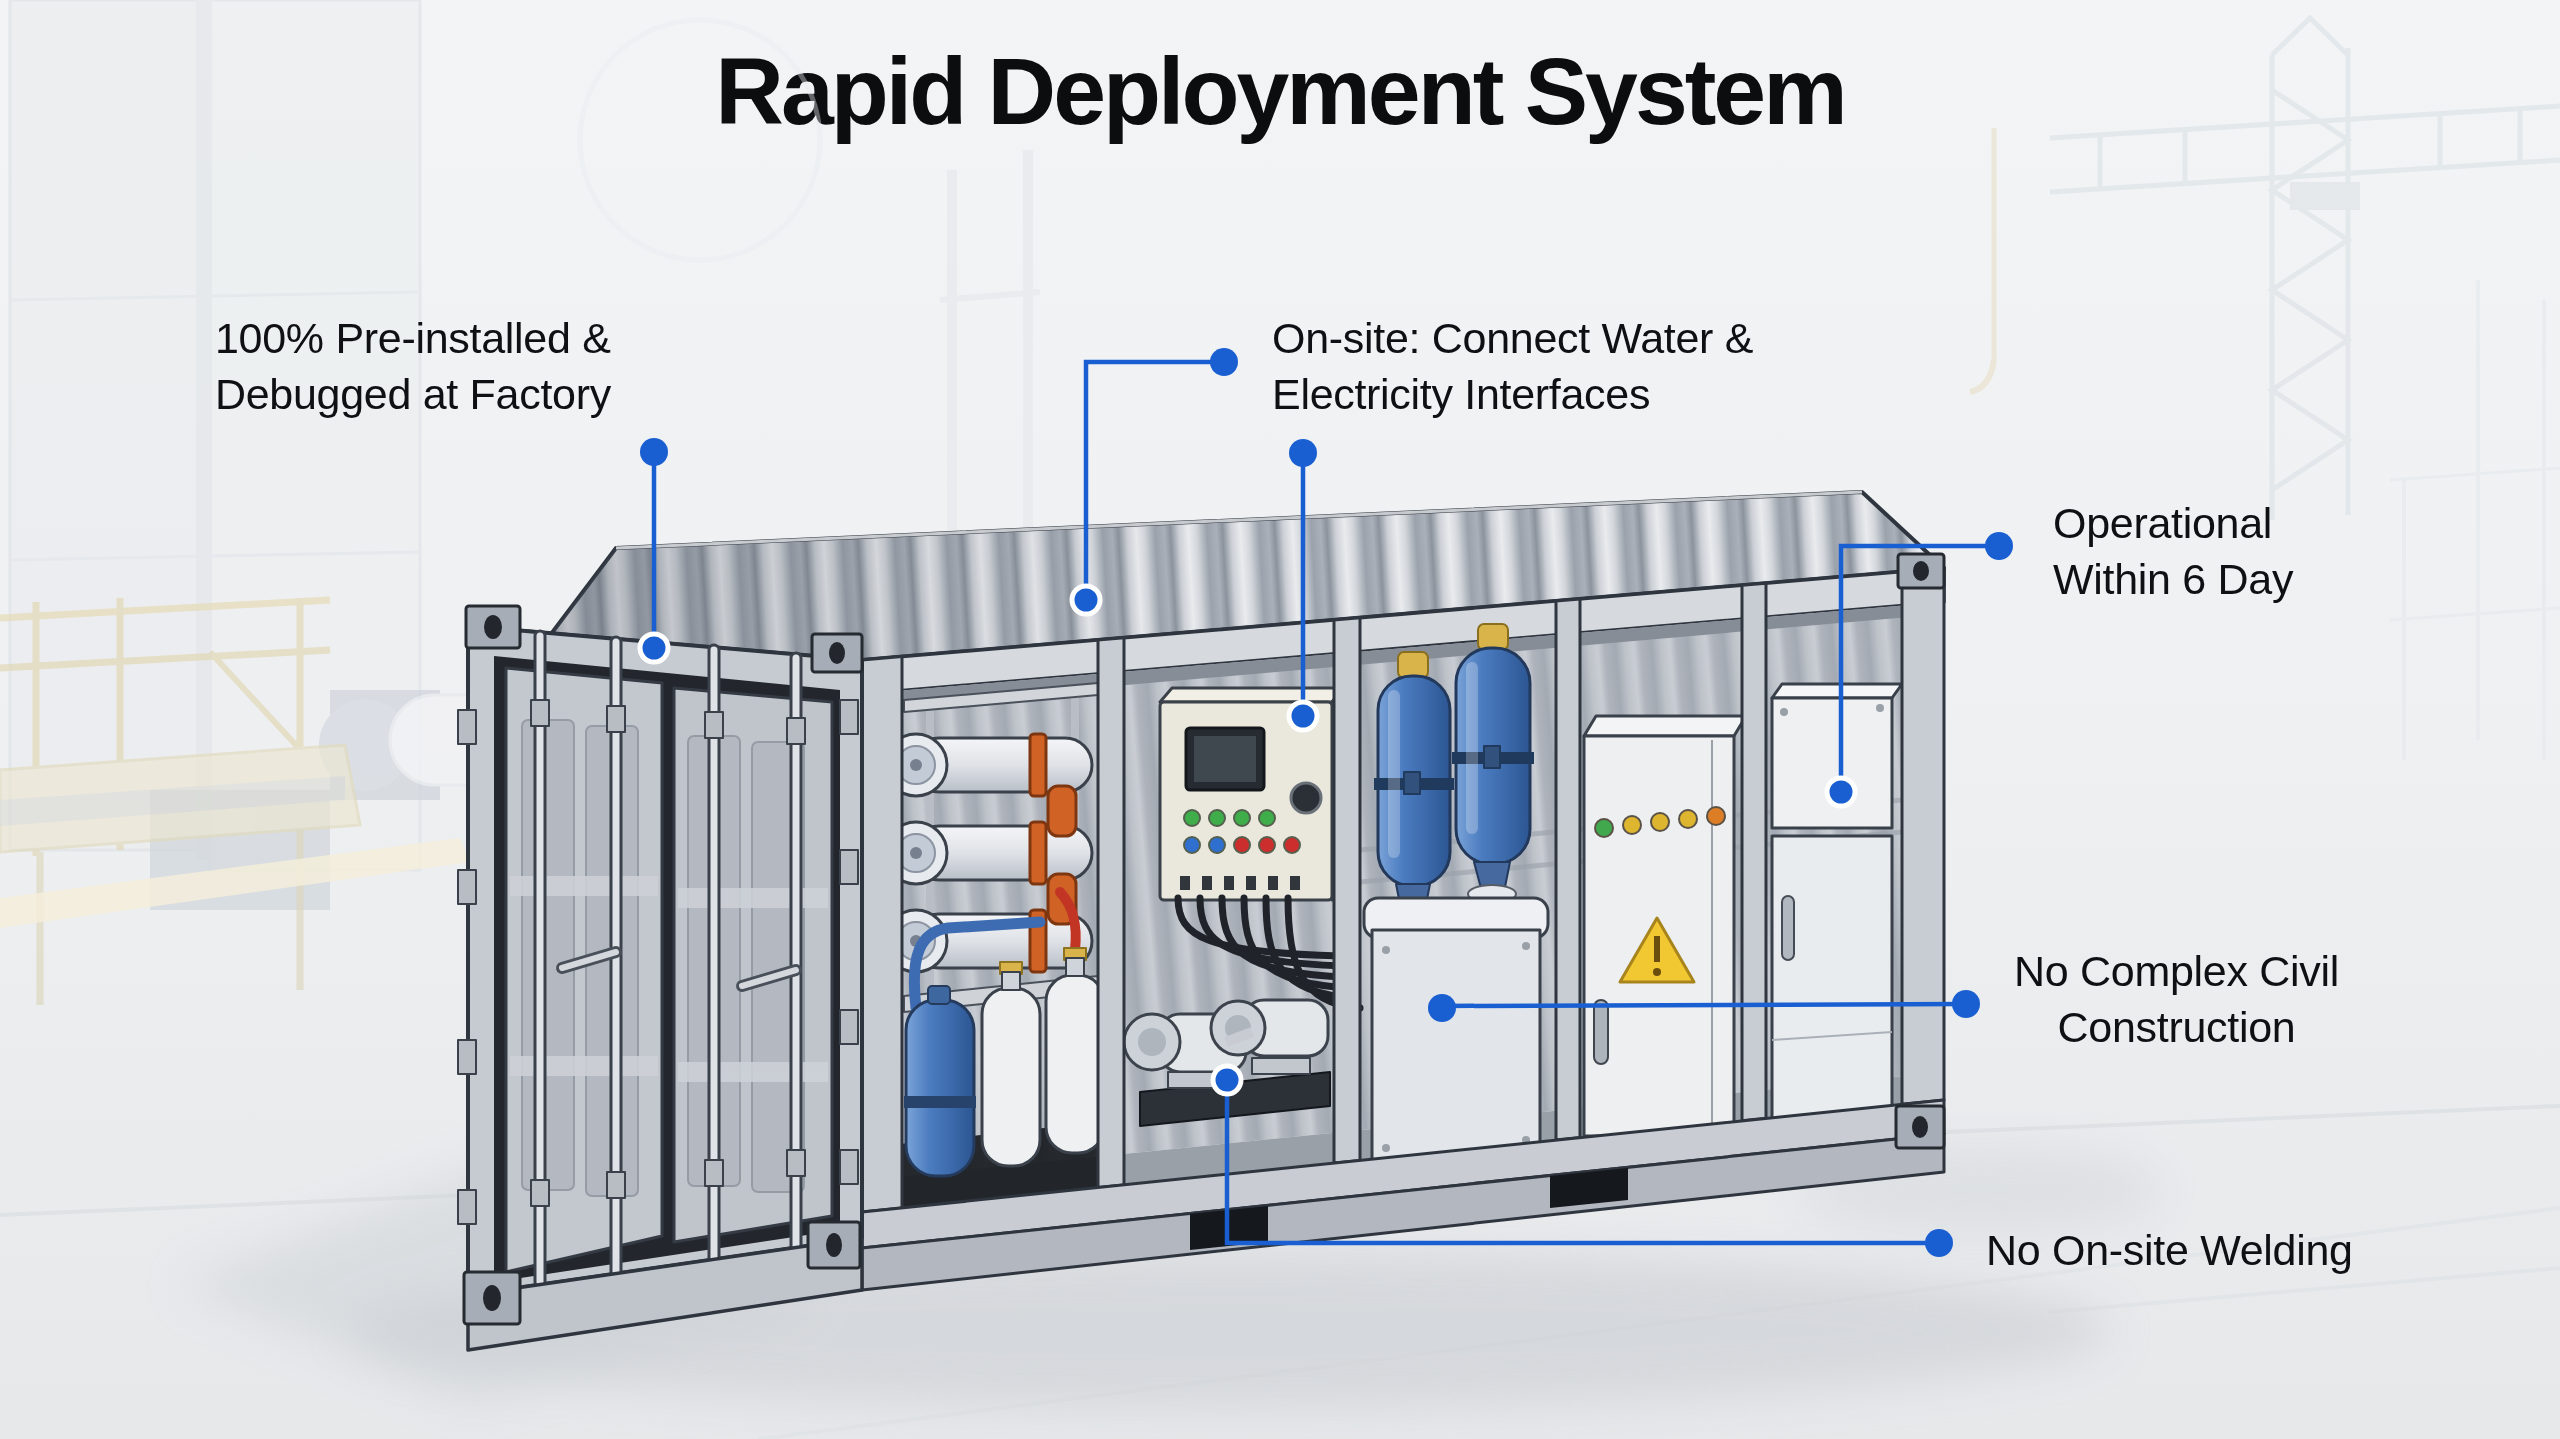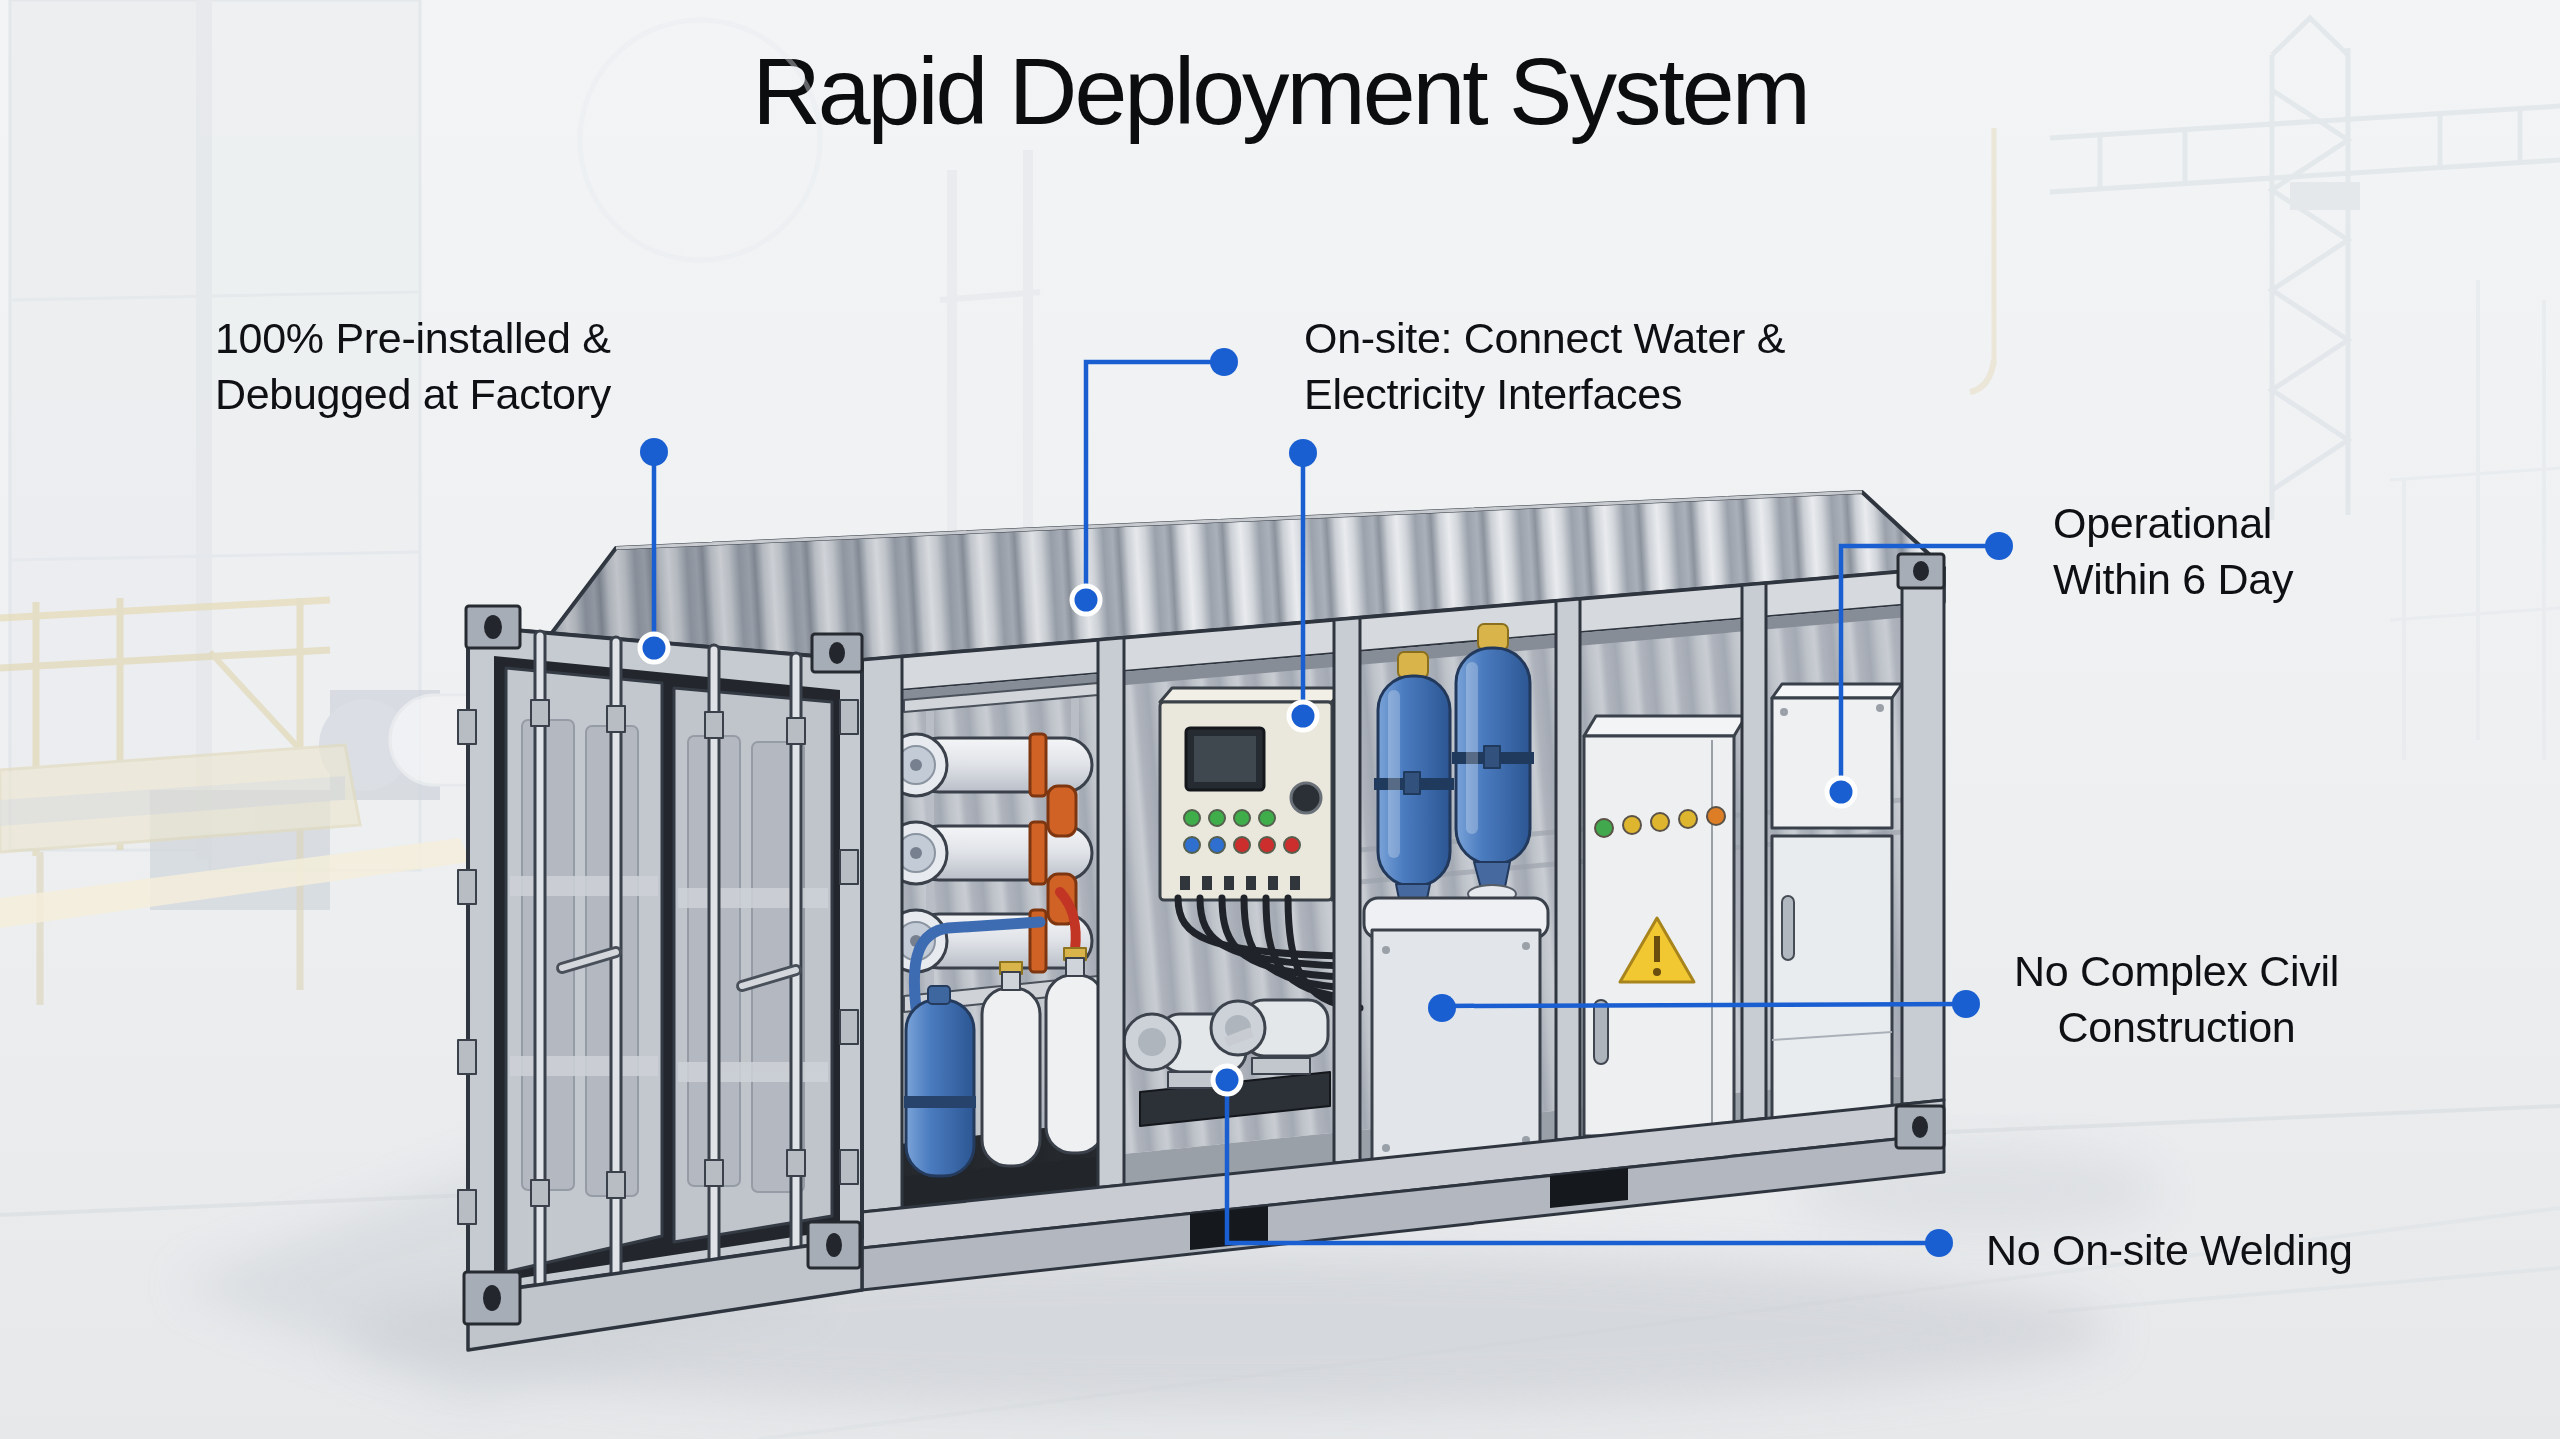--- a/index.html
+++ b/index.html
@@ -1,25 +1,25 @@
 <!DOCTYPE html>
 <html style="--accent: #1a5fd2;"><head>
 <meta charset="utf-8">
 <style>
   html,body{margin:0;padding:0;}
   body{width:2560px;height:1439px;overflow:hidden;font-family:"Liberation Sans",sans-serif;}
   .stage{position:relative;width:2560px;height:1439px;overflow:hidden;
          background:linear-gradient(180deg,#f2f4f5 0%,#eef0f2 50%,#e6e8ea 100%);}
   .scene{position:absolute;left:0;top:0;width:2560px;height:1439px;}
   .title{position:absolute;left:0;right:0;top:40px;margin:0;text-align:center;
-         font-size:95px;font-weight:400;letter-spacing:-3px;color:#0c0d0f;line-height:1.08;}
+         font-size:95px;font-weight:700;letter-spacing:-3px;color:#0c0d0f;line-height:1.08;}
   .callout{position:absolute;font-size:43px;line-height:56px;font-weight:400;
            color:#0f1013;letter-spacing:-0.3px;white-space:pre-line;}
   #co-factory{left:215px;top:310px;}
-  #co-onsite{left:1304px;top:310px;}
+  #co-onsite{left:1272px;top:310px;}
   #co-operational{left:2053px;top:495px;}
   #co-civil{left:2014px;top:943px;text-align:center;}
   #co-welding{left:1986px;top:1222px;}
   .lead{fill:none;stroke:var(--accent,#1a5fd2);stroke-width:4.5px;}
   .dot{fill:var(--accent,#1a5fd2);}
   .dot-ring{fill:var(--accent,#1a5fd2);stroke:#ffffff;stroke-width:5px;}
 </style>
 </head>
 <body>
 

